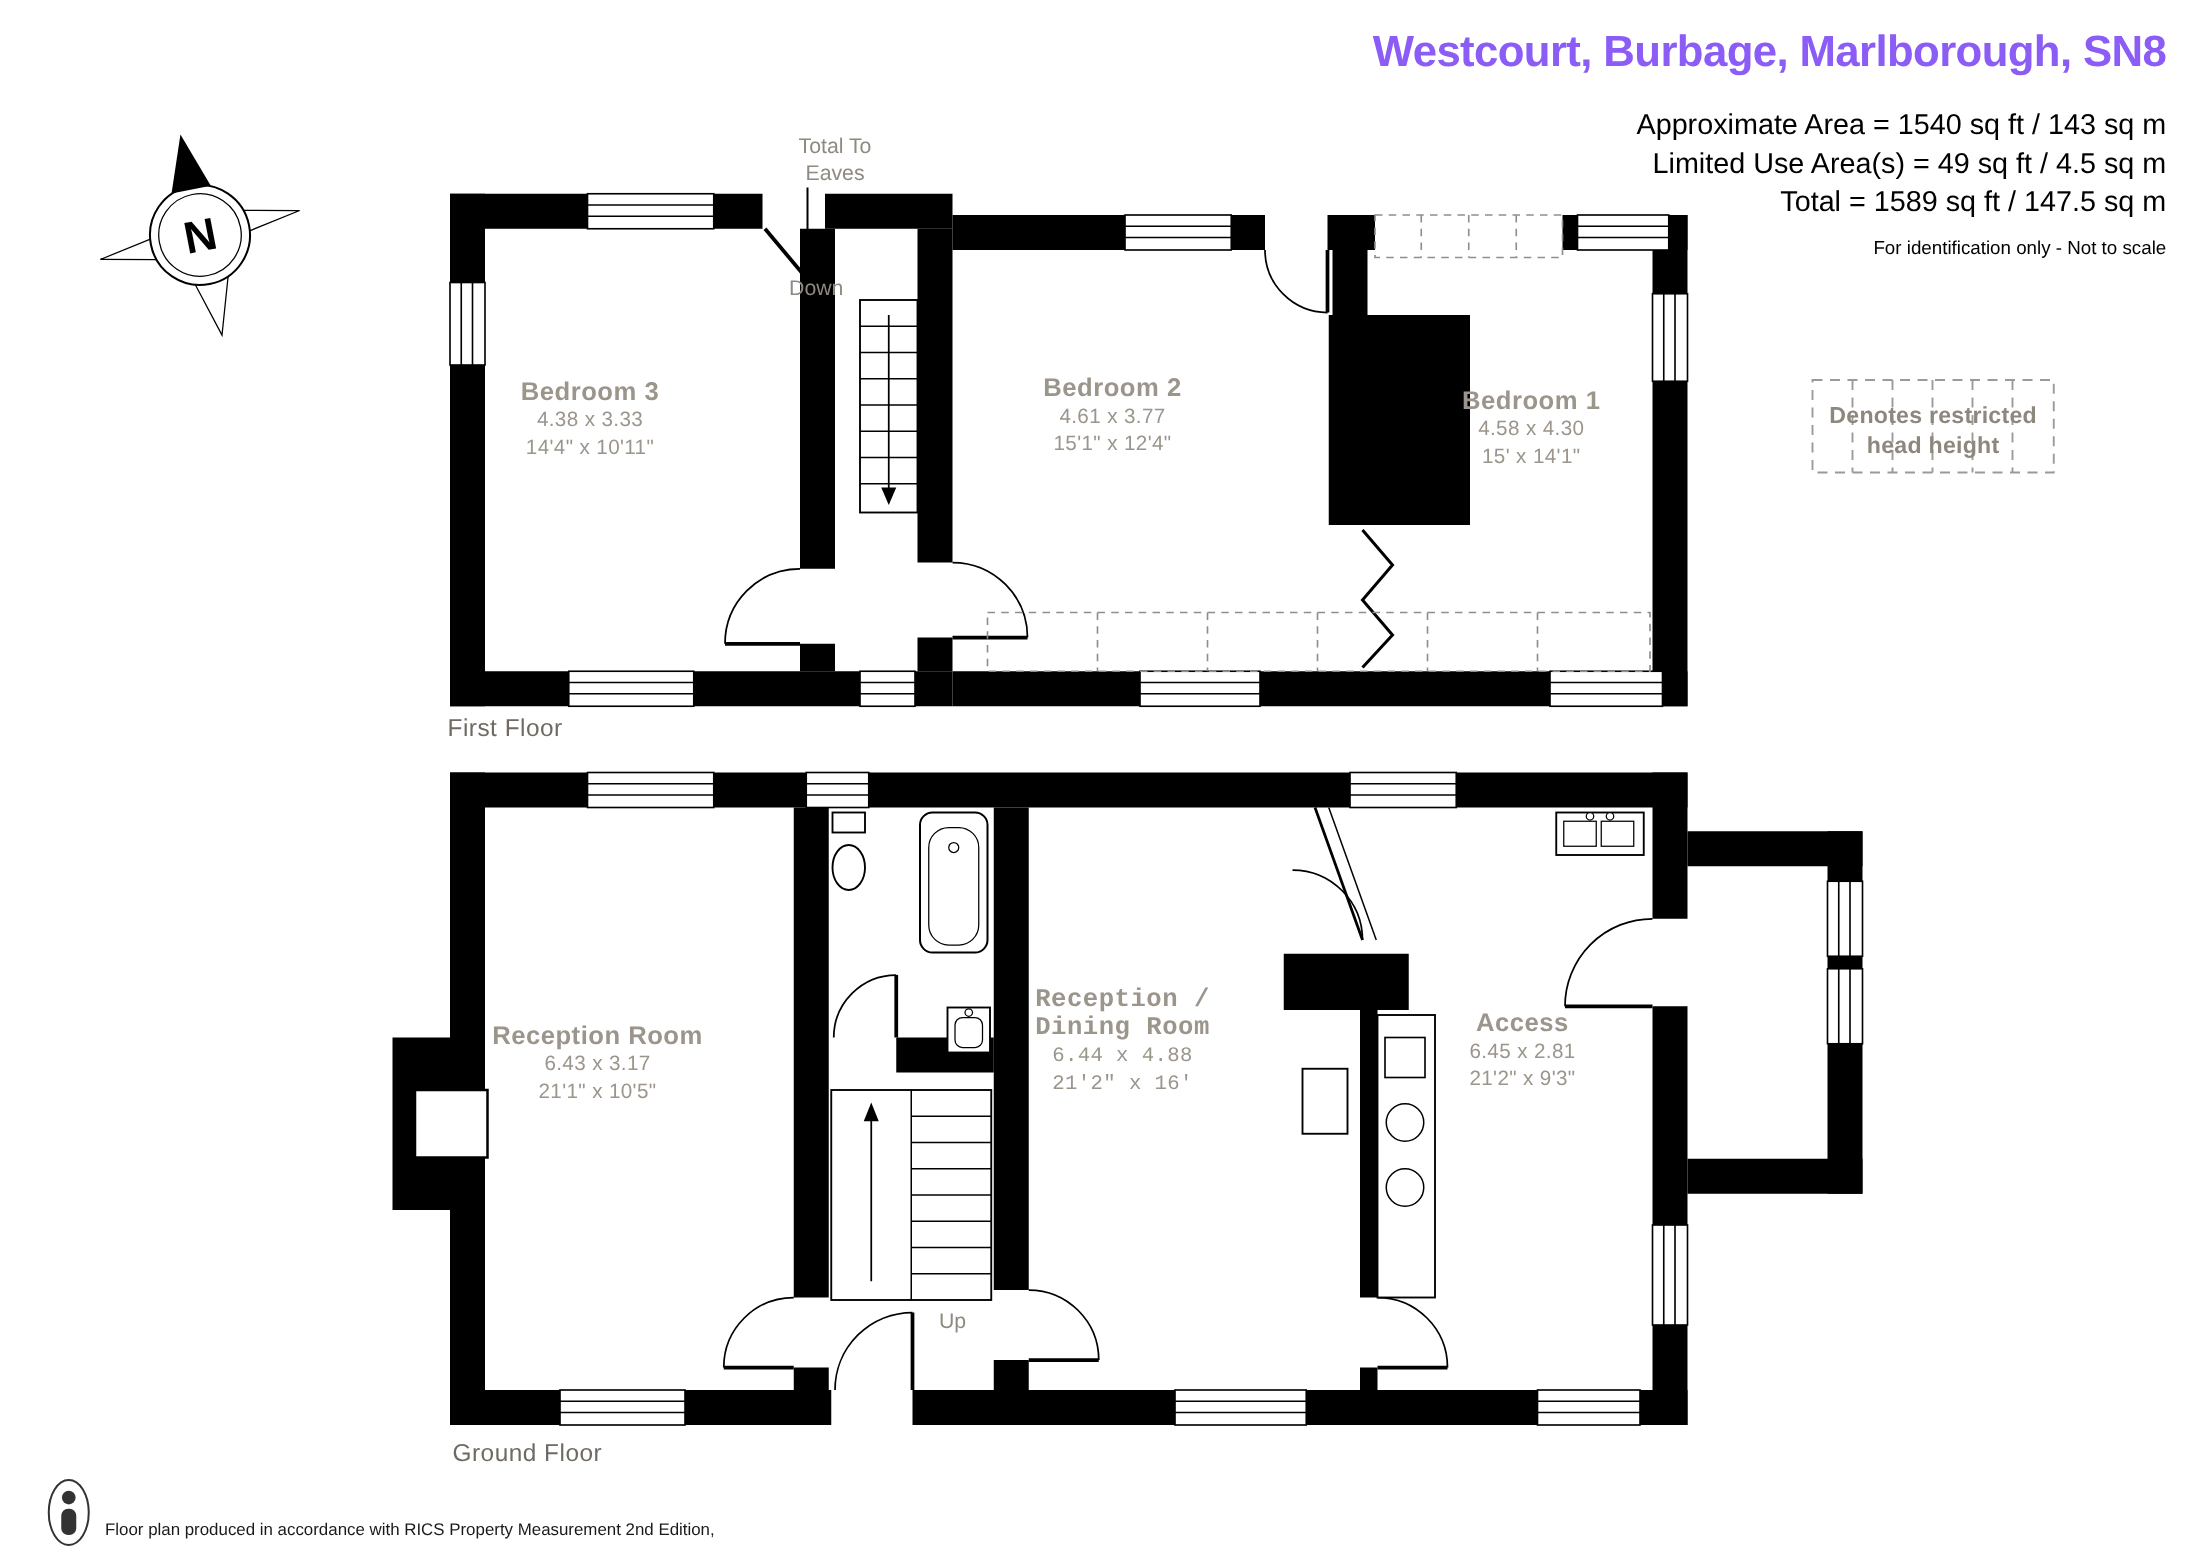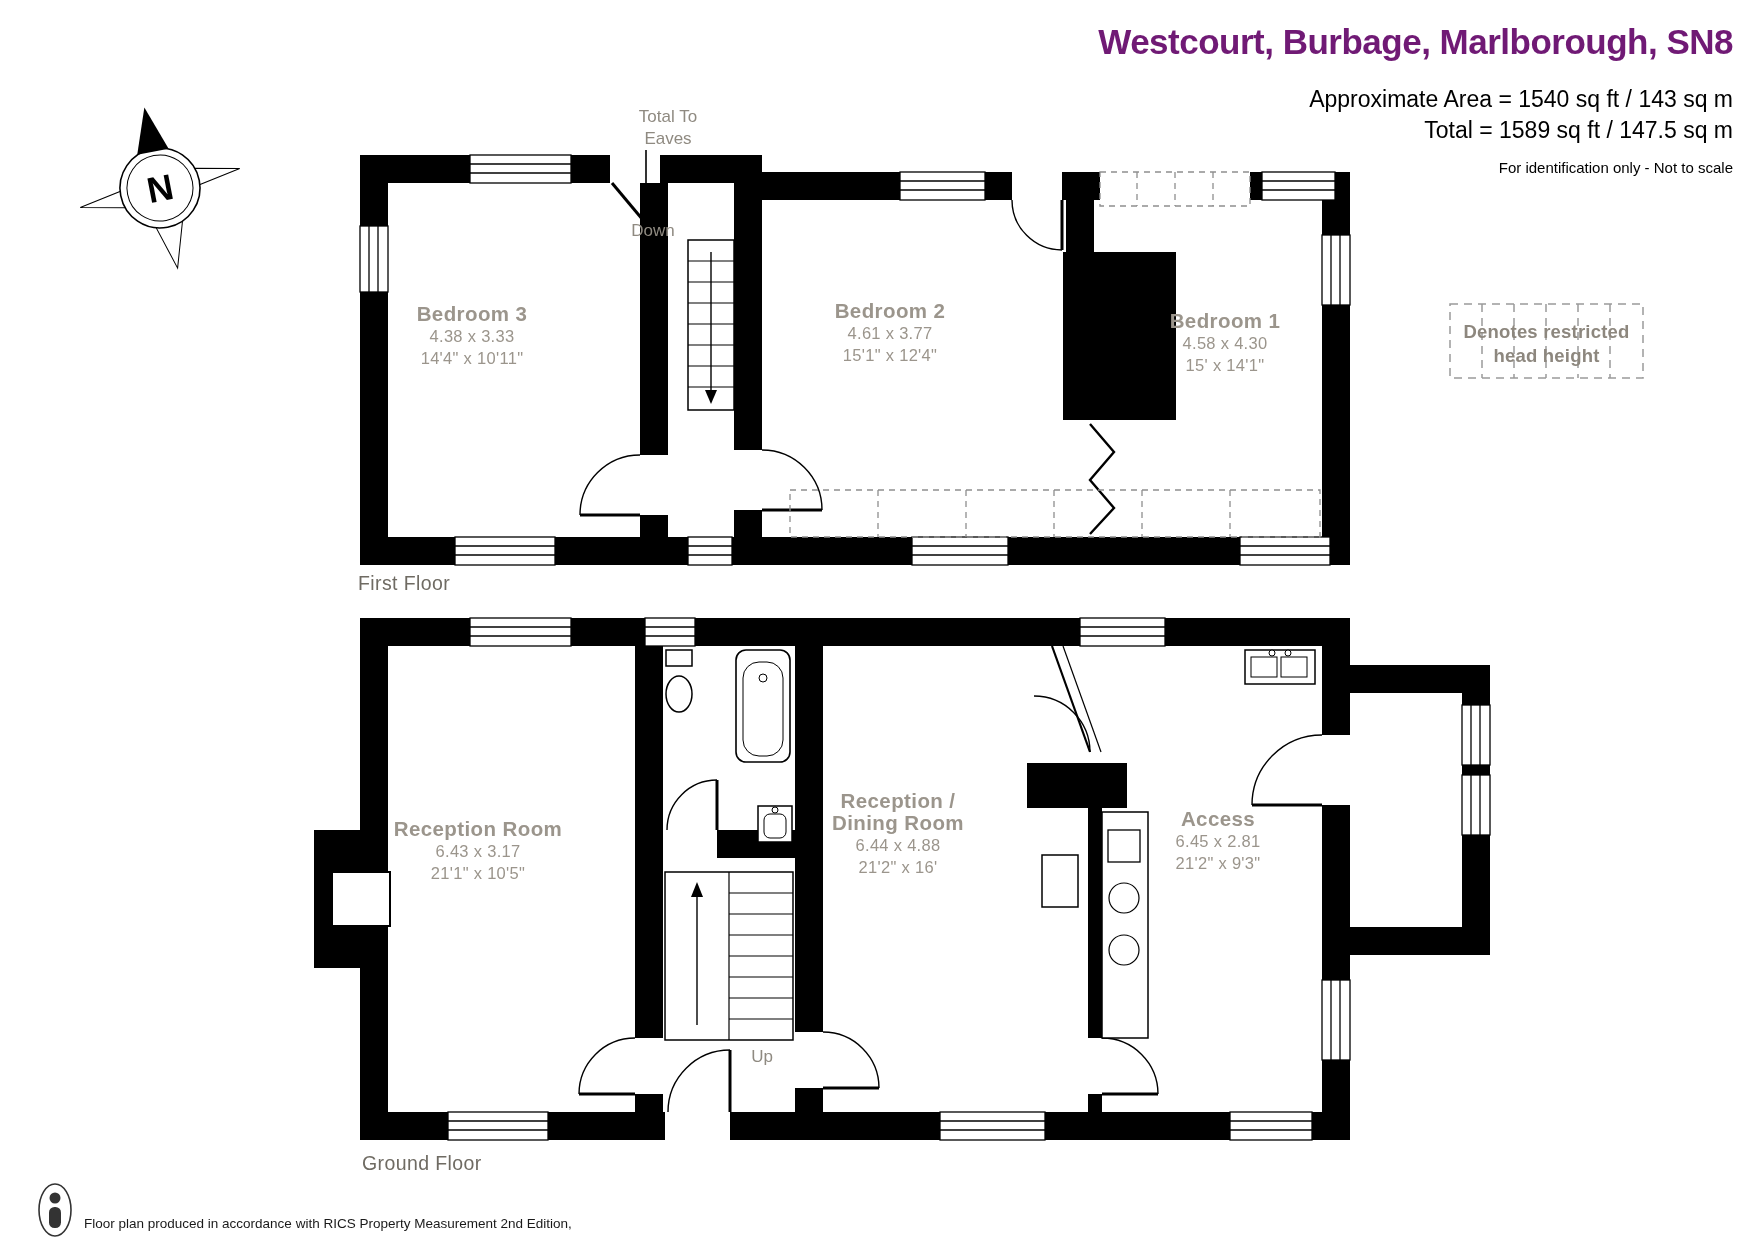--- a/index.html
+++ b/index.html
@@ -2,21 +2,21 @@
 <html><head>
 <meta charset="utf-8">
 <style>
   html,body{margin:0;padding:0;background:#fff;}
   body{width:1755px;height:1241px;position:relative;font-family:"Liberation Sans",sans-serif;overflow:hidden;}
   svg.plan{position:absolute;left:0;top:0;}
   .lbl{position:absolute;color:#9b958c;}
   .room-label{text-align:center;transform:translateX(-50%);line-height:22px;}
   .room-name{font-size:20.5px;font-weight:600;letter-spacing:.4px;white-space:pre-line;}
   .room-dim{font-size:16.5px;letter-spacing:.3px;}
-  .title{position:absolute;right:22px;top:22px;font-size:35px;font-weight:bold;color:#701a75;letter-spacing:-.5px;}
+  .title{position:absolute;right:22px;top:22px;font-size:35px;font-weight:bold;color:#8b5cf6;letter-spacing:-.5px;}
   .areas{position:absolute;right:22px;top:84px;text-align:right;color:#000;font-size:23px;line-height:31px;margin-left:32px;}
   .disclaimer{font-size:15px;margin-top:6px;}
   .floor-label{font-size:19.5px;color:#6f6b63;letter-spacing:.4px;}
   .annot{font-size:17px;color:#8f8a81;text-align:center;transform:translateX(-50%);line-height:22px;}
   .legend-text{position:absolute;left:1450px;top:320px;width:193px;text-align:center;font-size:18.5px;line-height:24px;color:#8d877e;font-weight:600;letter-spacing:.2px;}
   .footer{position:absolute;left:84px;top:1180px;font-size:13.5px;color:#1a1a1a;line-height:17.5px;white-space:pre-wrap;}
   .narrow{width:150px;}
 </style>
 </head>
 <body>
@@ -288,20 +288,21 @@
     <ellipse cx="55" cy="1210" rx="16" ry="26" fill="none" stroke="#333" stroke-width="1.6"></ellipse>
     <circle cx="55" cy="1198" r="5.5" fill="#333"></circle>
     <rect x="49" y="1207" width="12" height="21" rx="5.5" fill="#333"></rect>
   </g>
 </svg>
 
 <div class="title">Westcourt, Burbage, Marlborough, SN8</div>
 
 <div class="areas">
   <div>Approximate Area = 1540 sq ft / 143 sq m</div>
+  <div>Limited Use Area(s) = 49 sq ft / 4.5 sq m</div>
   <div>Total = 1589 sq ft / 147.5 sq m</div>
   <div class="disclaimer">For identification only - Not to scale</div>
 </div>
 
 <div class="legend-text">Denotes restricted head height</div>
 
 <div class="lbl annot narrow" style="left:668px;top:106px;width:110px;">Total To Eaves</div>
 <div class="lbl annot" style="left:653px;top:220px;">Down</div>
 
 <div class="lbl room-label" style="left:472px;top:303px;">
@@ -320,21 +321,21 @@
   <div class="room-dim">15' x 14'1"</div>
 </div>
 
 <div class="lbl floor-label" style="left:358px;top:572px;">First Floor</div>
 
 <div class="lbl room-label" style="left:478px;top:818px;">
   <div class="room-name">Reception Room</div>
   <div class="room-dim">6.43 x 3.17</div>
   <div class="room-dim">21'1" x 10'5"</div>
 </div>
-<div class="lbl room-label" style="left:898px;top:790px;">
+<div class="lbl room-label" style="left:898px;top:790px;font-family:Liberation Mono, monospace;">
   <div class="room-name" style="width:150px;margin:0 auto;">Reception / Dining Room</div>
   <div class="room-dim">6.44 x 4.88</div>
   <div class="room-dim">21'2" x 16'</div>
 </div>
 <div class="lbl room-label" style="left:1218px;top:808px;">
   <div class="room-name">Access</div>
   <div class="room-dim">6.45 x 2.81</div>
   <div class="room-dim">21'2" x 9'3"</div>
 </div>
 

